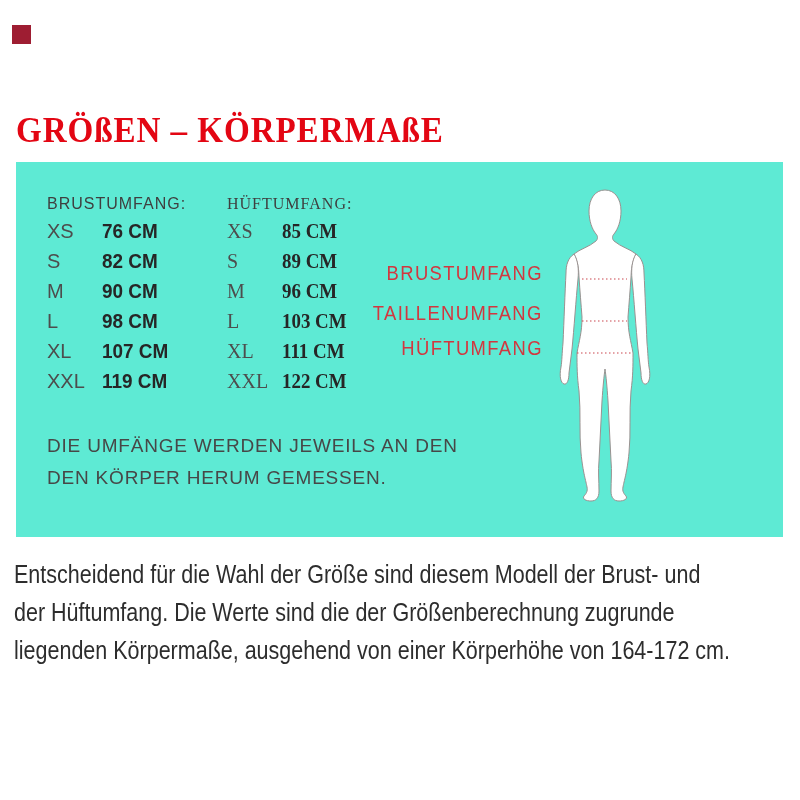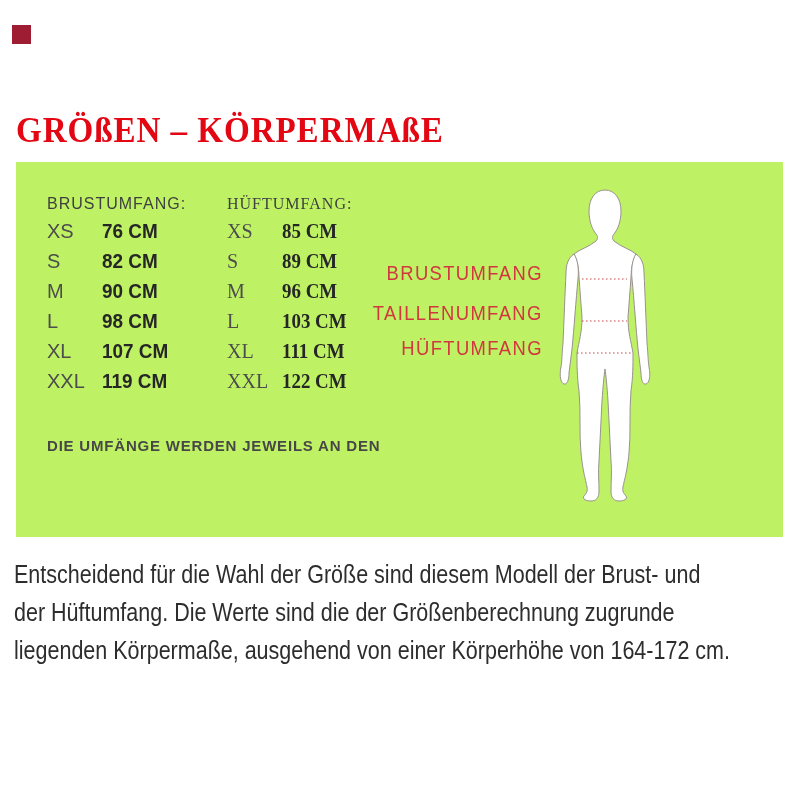--- a/index.html
+++ b/index.html
@@ -12,40 +12,39 @@
     background:#9e1d32;
   }
   .page-title {
     position:absolute; left:16px; top:109px; margin:0;
     font-family:"Liberation Serif", serif; font-weight:bold; font-size:36px;
     color:#e30613; letter-spacing:1px; white-space:nowrap;
     transform:scaleX(0.92); transform-origin:0 0;
   }
   .panel {
     position:absolute; left:16px; top:162px; width:767px; height:375px;
-    background:#bef264;
+    background:#5eead4;
   }
   .size-col { position:absolute; top:33px; }
   .size-col.c1 { left:31px; }
   .size-col.c2 { left:211px;font-family:Liberation Serif, serif; }
   .col-hdr {
     font-size:16px; letter-spacing:1px; color:#3f3f3f; height:21px;
     white-space:nowrap;
   }
   .trow { height:30px; display:flex; align-items:center; }
   .tsize { width:55px; font-size:20px; color:#4d4d4d; }
   .tval {
     font-size:21px; font-weight:bold; color:#262626; white-space:nowrap;
     transform:scaleX(0.9); transform-origin:0 50%;
   }
   .measure-note { position:absolute; left:31px; top:268px; }
   .measure-note div {
-    font-size:15px; letter-spacing:0.8px; color:#474747; line-height:32px;
+    font-size:19px; letter-spacing:0.8px; color:#474747; line-height:32px;
     white-space:nowrap;
-    font-weight:bold;
   }
   .fig-label {
     position:absolute; right:240px; font-size:20px; letter-spacing:1.5px;
     color:#d2373f; line-height:20px; white-space:nowrap;
     transform:scaleX(0.92); transform-origin:100% 50%;
   }
   .fig-label.l1 { top:101px; }
   .fig-label.l2 { top:141px; }
   .fig-label.l3 { top:176px; }
   .body-figure { position:absolute; left:519px; top:18px; }
@@ -117,20 +116,21 @@
         <span class="tval">111 CM</span>
       </div>
       <div class="trow">
         <span class="tsize">XXL</span>
         <span class="tval">122 CM</span>
       </div>
     </div>
 
     <div class="measure-note">
       <div>DIE UMFÄNGE WERDEN JEWEILS AN DEN</div>
+      <div>DEN KÖRPER HERUM GEMESSEN.</div>
     </div>
 
     <div class="fig-label l1">BRUSTUMFANG</div>
     <div class="fig-label l2">TAILLENUMFANG</div>
     <div class="fig-label l3">HÜFTUMFANG</div>
 
     <svg class="body-figure" width="140" height="330" viewBox="0 0 140 330">
       <path d="M70,10 C60,10 54,19 54,31 C54,41 57,49 61,54 C63,56 63,59 61,61
            C54,67 45,69 39,74 C42,80 44,88 44,97 C45,112 46,124 47,137
            C47,153 44,161 42,173 C42,186 42,196 44,211 C46,233 44,253 46,273

